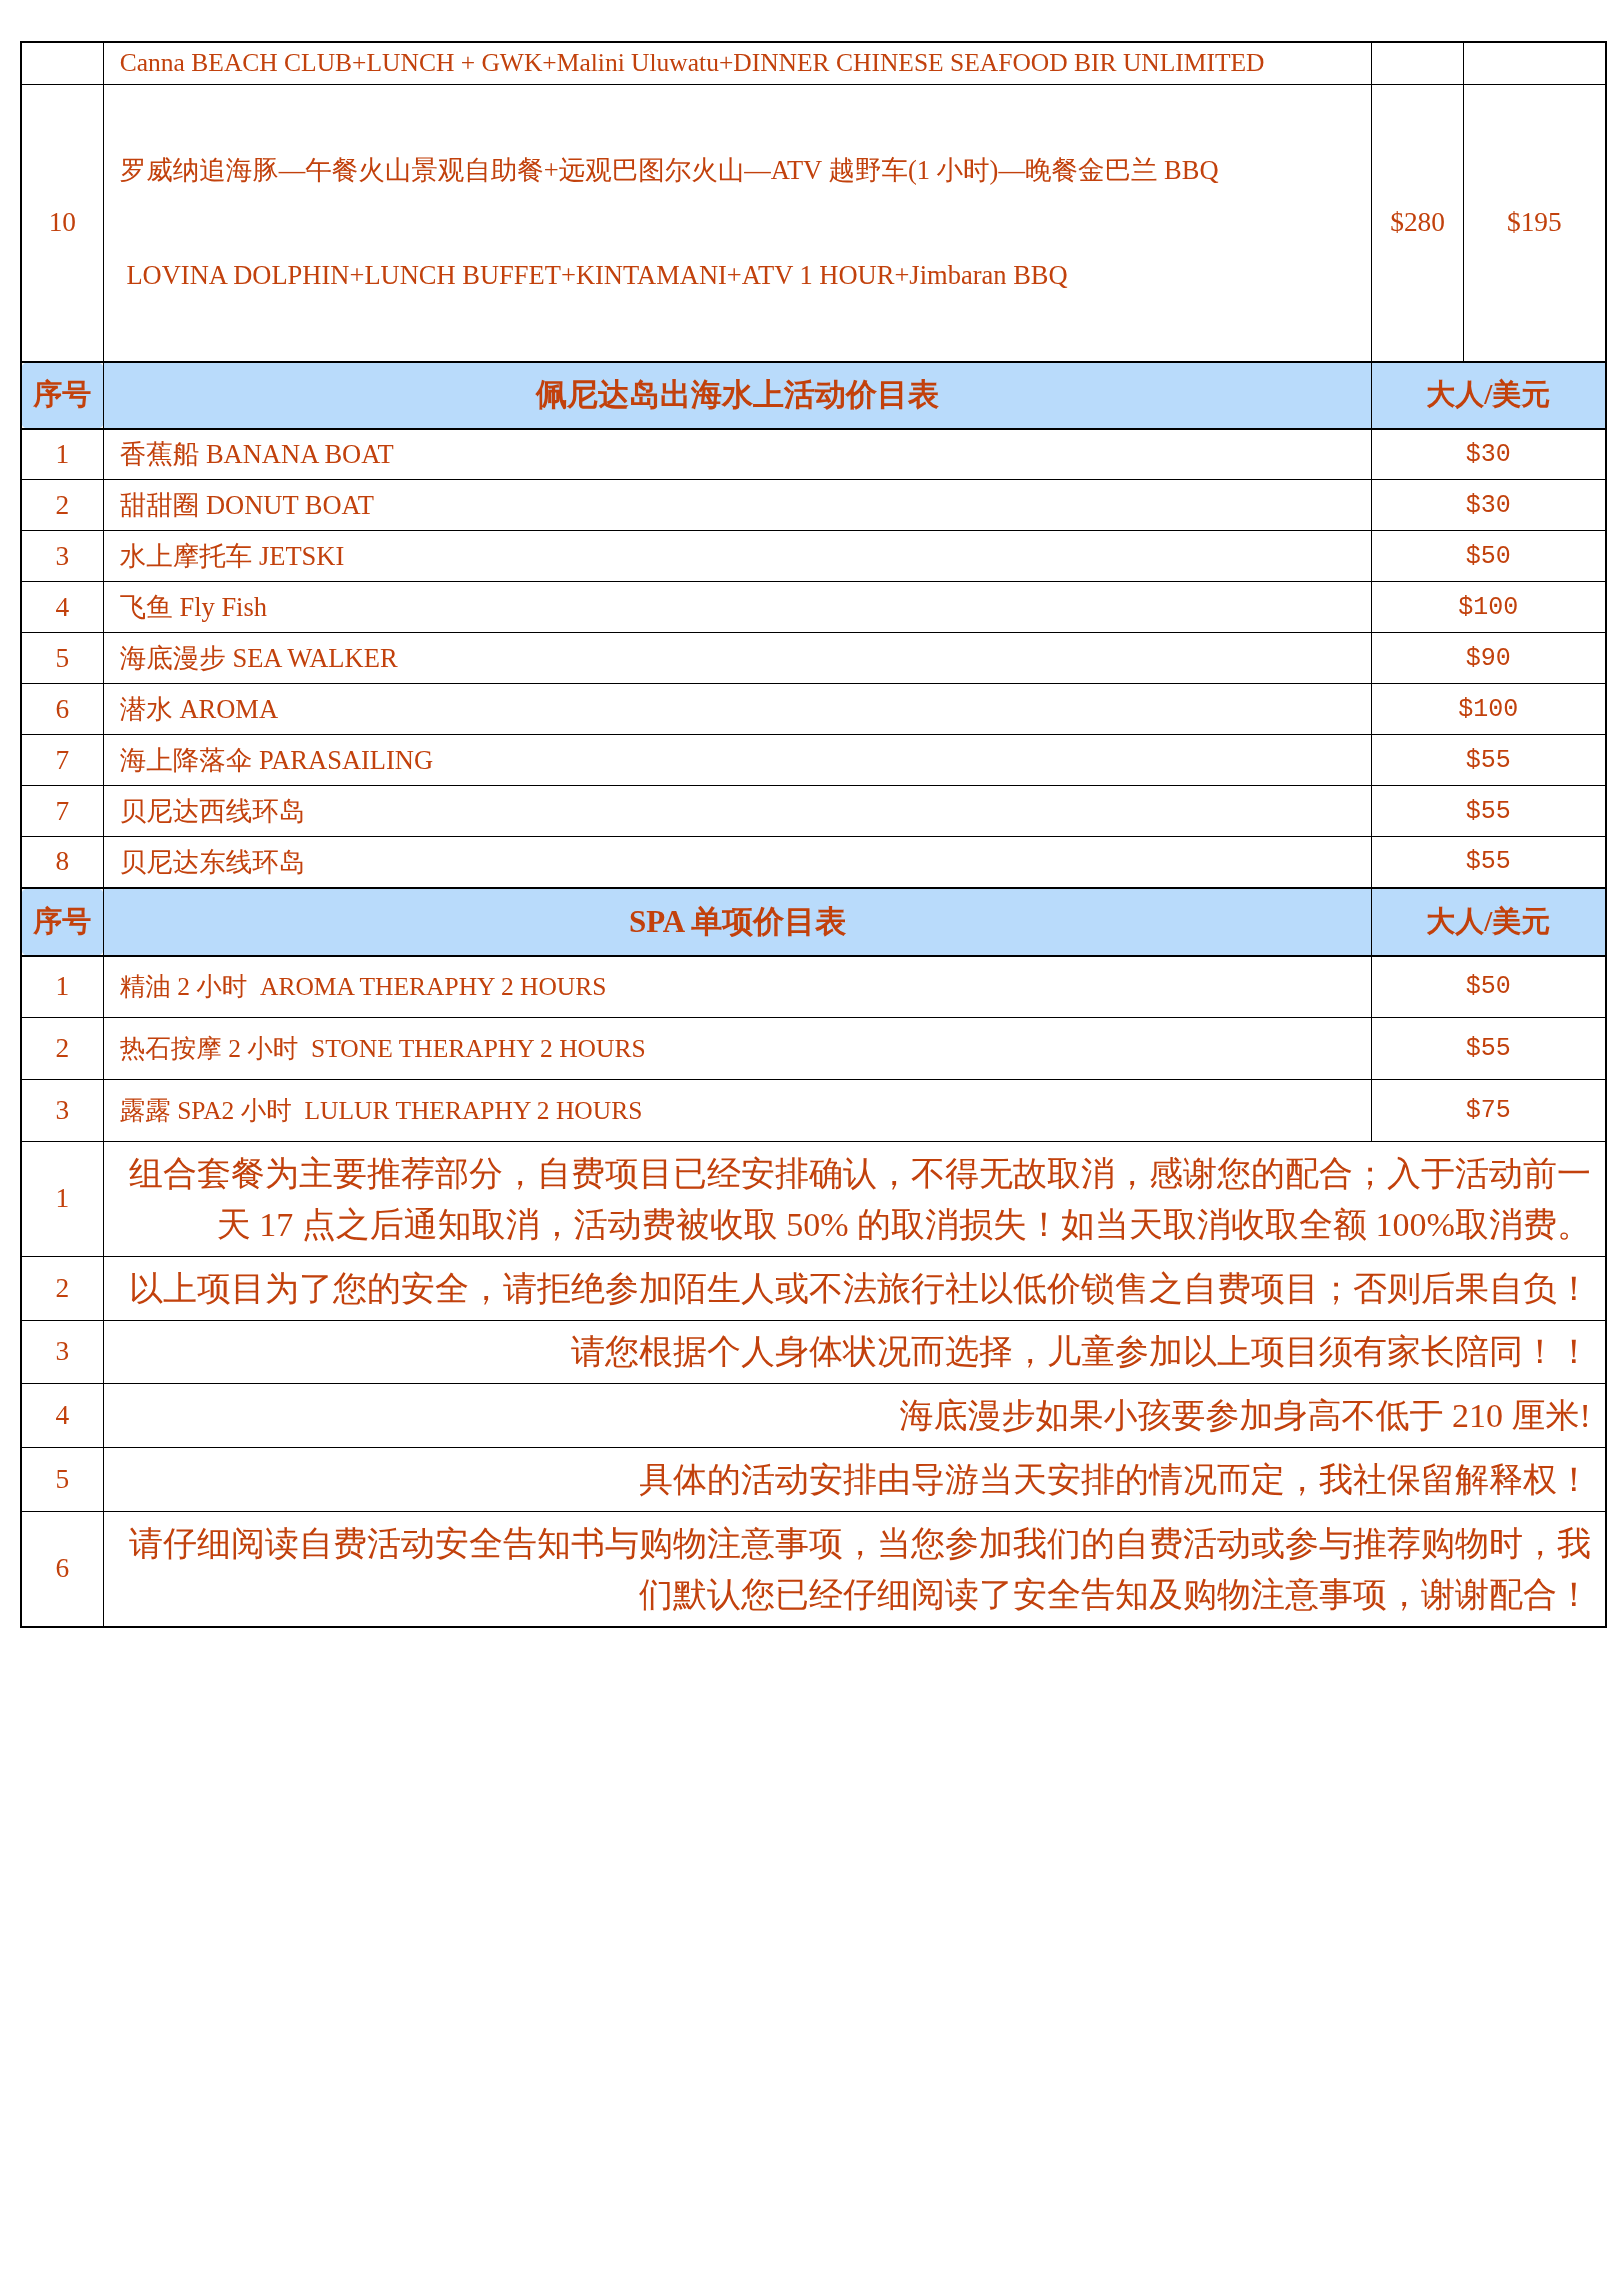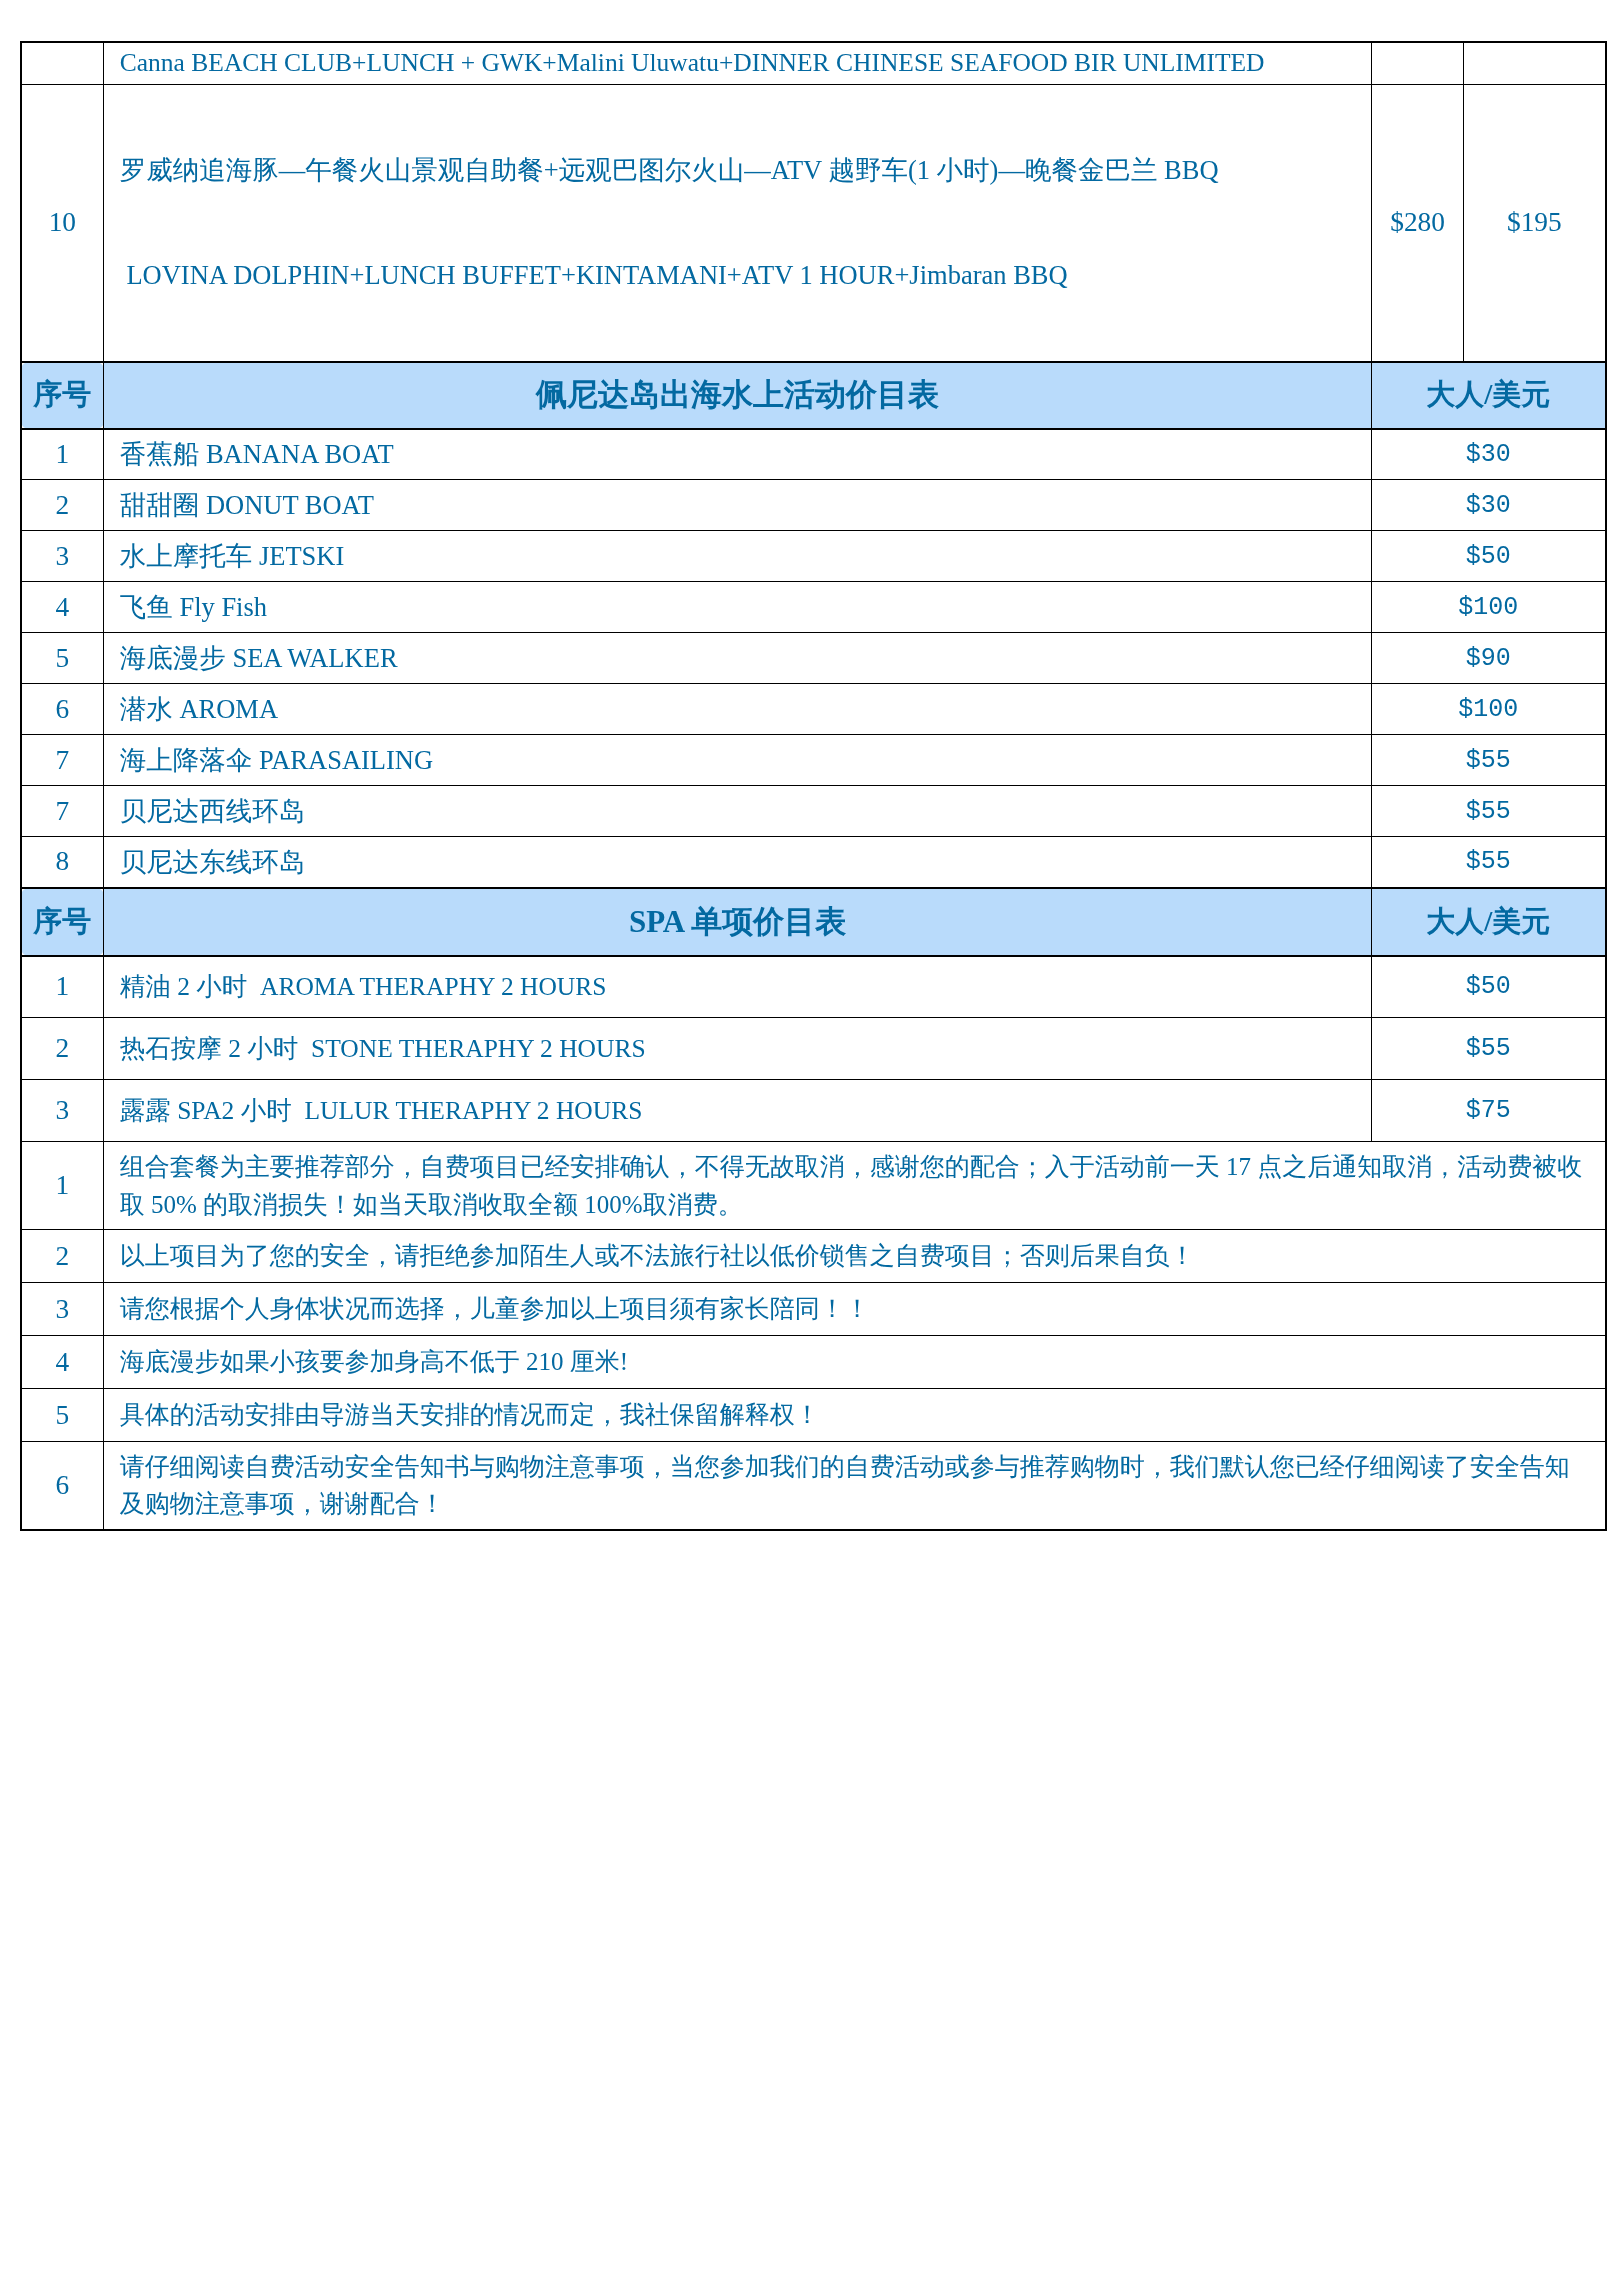--- a/index.html
+++ b/index.html
@@ -1,20 +1,20 @@
 <!DOCTYPE html>
 <html><head>
 <meta charset="utf-8">
 <style>
   html,body{margin:0;padding:0;background:#ffffff;}
   .page{
     position:relative;
     width:1621px;height:2293px;
     background:#ffffff;
-    color:#0369a1;
+    color:#c2410c;
     font-family:"Liberation Serif","DejaVu Serif",serif;
   }
   table.price-table{
     position:absolute;left:19.6px;top:41px;
     width:1586px;
     border-collapse:collapse;
     table-layout:fixed;
     border:2.9px solid #000;
   }
   td{
@@ -22,21 +22,21 @@
     vertical-align:middle;
     overflow:hidden;
     padding:0;
   }
   
   .c-num{text-align:center;font-size:27.4px;border-radius:8px;}
   .c-item{text-align:left;padding:2px 7.8px 2px 15.7px;font-size:26.5px;white-space:pre;}
   .c-item-sm{font-size:25.5px;}
   .c-price{text-align:center;font-size:27.4px;}
   .c-price-sans{font-family:Liberation Mono, monospace;font-size:25px;}
-  .c-note{text-align:left;padding:5.9px 13.7px 5.9px 15.7px;font-size:25px;line-height:1.5;}
+  .c-note{text-align:right;padding:5.9px 13.7px 5.9px 15.7px;font-size:34px;line-height:1.5;}
   
   tr.head>td{
     border-top:2.9px solid #000;
     border-bottom:2.9px solid #000;
     font-weight:bold;
   }
   tr.head>td{background:var(--hdr,#B9DBFB);}
   .head .c-num{font-size:29px;}
   .head .title{text-align:center;font-size:31px;}
   .head .c-price{font-size:29px;margin-top:23px;}

